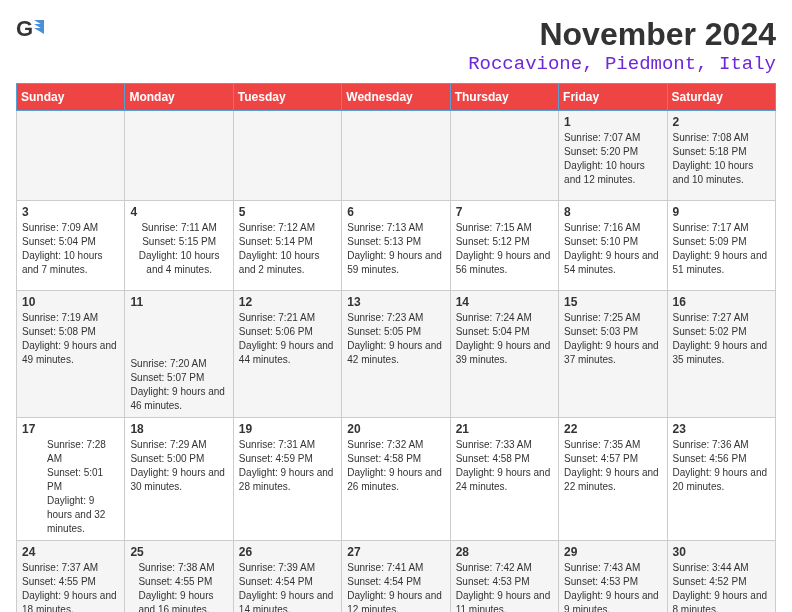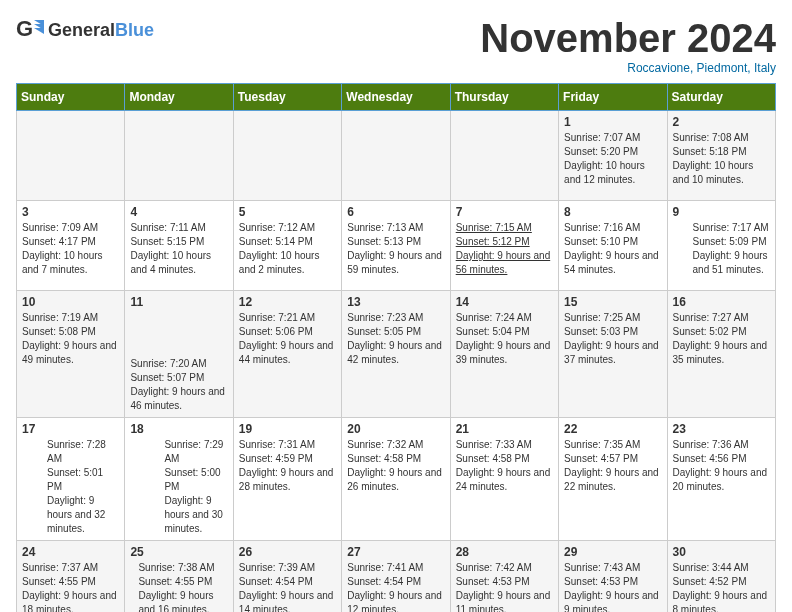--- a/index.html
+++ b/index.html
@@ -32,35 +32,36 @@
       color: #4a90d9;
     }
     .logo-icon {
       width: 28px;
       height: 28px;
     }
     .title-area {
       text-align: right;
     }
     .calendar-title {
-      font-size: 40px;
+      font-size: 32px;
       font-weight: bold;
       color: #333;
     }
     .calendar-subtitle {
-      font-size: 12px;
-      color: #0369a1;
+      font-size: 19px;
+      color: #6d28d9;
+      font-family: Liberation Mono, monospace;
     }
     table {
       width: 100%;
       border-collapse: collapse;
       table-layout: fixed;
     }
     thead tr th {
-      background-color: #4d7c0f;
+      background-color: #ef4444;
       color: #fff;
       font-size: 12px;
       font-weight: bold;
       padding: 6px 4px;
       text-align: left;
       border: 1px solid #5a9fd4;
     }
     tbody tr td {
       border: 1px solid #ccc;
       vertical-align: top;
@@ -94,23 +95,20 @@
 <body>
 
 <div class="header-area">
   <div class="logo">
     <svg class="logo-icon" viewBox="0 0 28 28" xmlns="http://www.w3.org/2000/svg">
       <text x="0" y="20" font-size="22" font-weight="bold" fill="#333">G</text>
       <polygon points="18,4 28,10 28,4" fill="#4a90d9"></polygon>
       <polygon points="18,8 28,14 28,8" fill="#4a90d9"></polygon>
       <polygon points="18,12 28,18 28,12" fill="#4a90d9"></polygon>
     </svg>
-    <div>
-      <span class="logo-text-general">General</span><span class="logo-text-blue">Blue</span>
-    </div>
   </div>
   <div class="title-area">
     <div class="calendar-title">November 2024</div>
     <div class="calendar-subtitle">Roccavione, Piedmont, Italy</div>
   </div>
 </div>
 
 <table>
   <thead>
     <tr>
@@ -140,56 +138,56 @@
           <span class="day-number">2</span>
           <div class="day-info" style="white-space: pre-line;">Sunrise: 7:08 AM
 Sunset: 5:18 PM
 Daylight: 10 hours and 10 minutes.</div>
         </td>
       </tr>
       <tr>
         <td>
           <span class="day-number">3</span>
           <div class="day-info" style="white-space: pre-line;">Sunrise: 7:09 AM
-Sunset: 4:17 PM
+Sunset: 5:04 PM
 Daylight: 10 hours and 7 minutes.</div>
         </td>
         <td>
           <span class="day-number">4</span>
-          <div class="day-info" style="white-space: pre-line;">Sunrise: 7:11 AM
+          <div class="day-info" style="white-space: pre-line; text-align: center;">Sunrise: 7:11 AM
 Sunset: 5:15 PM
 Daylight: 10 hours and 4 minutes.</div>
         </td>
         <td>
           <span class="day-number">5</span>
           <div class="day-info" style="white-space: pre-line;">Sunrise: 7:12 AM
 Sunset: 5:14 PM
 Daylight: 10 hours and 2 minutes.</div>
         </td>
         <td>
           <span class="day-number">6</span>
           <div class="day-info" style="white-space: pre-line;">Sunrise: 7:13 AM
 Sunset: 5:13 PM
 Daylight: 9 hours and 59 minutes.</div>
         </td>
         <td>
           <span class="day-number">7</span>
-          <div class="day-info" style="white-space: pre-line; text-decoration: underline;">Sunrise: 7:15 AM
+          <div class="day-info" style="white-space: pre-line;">Sunrise: 7:15 AM
 Sunset: 5:12 PM
 Daylight: 9 hours and 56 minutes.</div>
         </td>
         <td>
           <span class="day-number">8</span>
           <div class="day-info" style="white-space: pre-line;">Sunrise: 7:16 AM
 Sunset: 5:10 PM
 Daylight: 9 hours and 54 minutes.</div>
         </td>
         <td>
           <span class="day-number">9</span>
-          <div class="day-info" style="white-space: pre-line; margin-left: 20px;">Sunrise: 7:17 AM
+          <div class="day-info" style="white-space: pre-line;">Sunrise: 7:17 AM
 Sunset: 5:09 PM
 Daylight: 9 hours and 51 minutes.</div>
         </td>
       </tr>
       <tr>
         <td>
           <span class="day-number">10</span>
           <div class="day-info" style="white-space: pre-line;">Sunrise: 7:19 AM
 Sunset: 5:08 PM
 Daylight: 9 hours and 49 minutes.</div>
@@ -233,21 +231,21 @@
       </tr>
       <tr>
         <td>
           <span class="day-number">17</span>
           <div class="day-info" style="white-space: pre-line; margin-left: 25px;">Sunrise: 7:28 AM
 Sunset: 5:01 PM
 Daylight: 9 hours and 32 minutes.</div>
         </td>
         <td>
           <span class="day-number">18</span>
-          <div class="day-info" style="white-space: pre-line; margin-left: 34px;">Sunrise: 7:29 AM
+          <div class="day-info" style="white-space: pre-line;">Sunrise: 7:29 AM
 Sunset: 5:00 PM
 Daylight: 9 hours and 30 minutes.</div>
         </td>
         <td>
           <span class="day-number">19</span>
           <div class="day-info" style="white-space: pre-line;">Sunrise: 7:31 AM
 Sunset: 4:59 PM
 Daylight: 9 hours and 28 minutes.</div>
         </td>
         <td>

